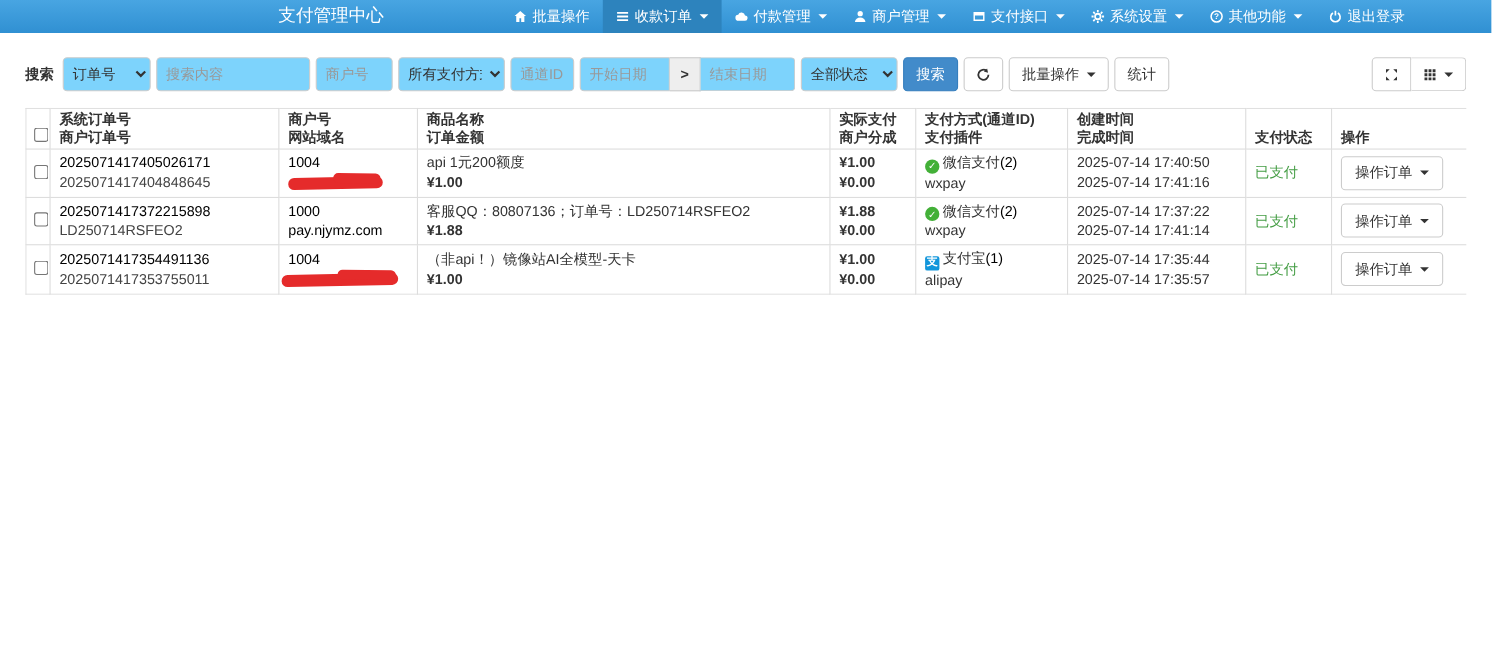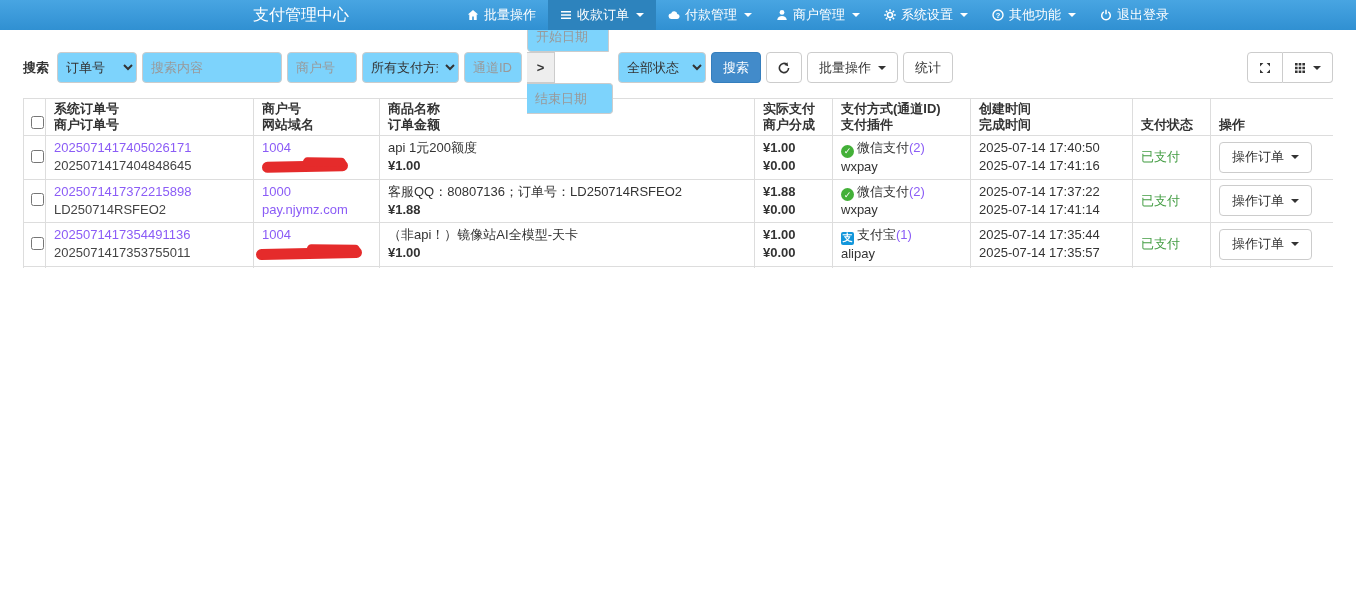--- a/index.html
+++ b/index.html
@@ -19,21 +19,21 @@
 
   
   .toolbar { display:flex; align-items:center; gap:5px; margin:22px 23px 0 23px; height:31px; font-size:13px; }
   .lbl { font-weight:bold; margin-right:3px; white-space:nowrap; }
   .ctl { height:31px; border:1px solid #ccc; border-radius:4px; background:#7dd3fc; font-size:13px;
          color:#333; padding:0 8px; font-family:Liberation Sans, sans-serif; }
   input.ctl::placeholder { color:#999; }
   select.ctl { padding:0 4px; }
   .w80{width:80px} .w140{width:140px} .w70{width:70px} .w97{width:97px} .w58{width:58px}
   .w82{width:82px} .w86{width:86px} .w88{width:88px}
-  .input-group { display:flex;flex-direction:column; }
+  .input-group { display:flex; }
   .input-group .ctl { border-radius:0; }
   .input-group .ctl:first-child { border-radius:4px 0 0 4px; }
   .input-group .ctl:last-child { border-radius:0 4px 4px 0; border-left:0; }
   .addon { display:inline-flex; align-items:center; justify-content:center; width:28px; height:31px;
            background:#eee; border:1px solid #ccc; border-left:0; font-weight:bold; color:#333; font-size:13px; }
   .btn { display:inline-flex; align-items:center; justify-content:center; gap:5px; height:31px;
          padding:0 11px; border:1px solid #ccc; border-radius:4px; background:#fff; color:#333;
          font-size:13px; font-family:inherit; cursor:pointer; white-space:nowrap; }
   .btn-primary { background:#428bca; border-color:#357ebd; color:#fff; }
   .spacer { flex:1; }
@@ -45,21 +45,21 @@
   
   .table-wrap { margin:15px 23px 0 23px; height:170px; overflow:hidden; }
   table { border-collapse:collapse; table-layout:fixed; width:1312px; font-size:13px;padding-left:46px; }
   col.c0{width:22px} col.c1{width:208px} col.c2{width:126px} col.c3{width:375px} col.c4{width:78px}
   col.c5{width:138px} col.c6{width:162px} col.c7{width:78px} col.c8{width:125px}
   th,td { border:1px solid #ddd; padding:3px 8px; }
   thead th { text-align:left; vertical-align:bottom; font-weight:bold; line-height:16px; padding:2px 8px;
              height:36px; color:#333; }
   tbody td { vertical-align:middle; height:42px; line-height:18px; }
   td.c-check, th.c-check { padding:2px 3px; text-align:center; }
-  .lnk { color:#8b5cf6; text-decoration:none; cursor:pointer; }
+  .lnk { color:#000000; text-decoration:none; cursor:pointer; }
   .sub { color:#444; }
   .bold { font-weight:bold; }
   .status-paid { color:#449d44; }
   .pay-ico { display:inline-flex; align-items:center; justify-content:center; width:13px; height:13px;
              vertical-align:-2px; color:#fff; font-size:9px; font-weight:bold; margin-right:3px; }
   .pay-ico.wechat { background:#43b038; border-radius:50%; }
   .pay-ico.alipay { background:#1296db; border-radius:2px; font-size:10px; }
   .action-btn { padding:0 12px; }
   .action-btn .caret { color:#333; }
   .redact { display:inline-block; width:86px; height:11px; background:#e52b2b; border-radius:6px;
@@ -101,20 +101,27 @@
 
     <a class="nav-item">
       <svg width="12" height="12" viewBox="0 0 12 12" fill="currentColor">
           <circle cx="6" cy="3.4" r="2.4"></circle>
           <path d="M1.2 11c.3-2.6 2.3-4 4.8-4s4.5 1.4 4.8 4z"></path>
         </svg>
       <span>商户管理</span>
       <span class="caret"></span>
     </a>
 
+    <a class="nav-item">
+      <svg width="12" height="12" viewBox="0 0 12 12" fill="currentColor">
+          <path fill-rule="evenodd" d="M1 2h10v8H1zm1.3 3h7.4v3.7H2.3z"></path>
+        </svg>
+      <span>支付接口</span>
+      <span class="caret"></span>
+    </a>
 
     <a class="nav-item">
       <svg width="12" height="12" viewBox="0 0 12 12" fill="none" stroke="currentColor" stroke-width="1.6">
           <circle cx="6" cy="6" r="2.5"></circle>
           <path d="M6 .2v2M6 9.8v2M.2 6h2M9.8 6h2M1.9 1.9l1.4 1.4M8.7 8.7l1.4 1.4M10.1 1.9L8.7 3.3M3.3 8.7l-1.4 1.4"></path>
         </svg>
       <span>系统设置</span>
       <span class="caret"></span>
     </a>
 

